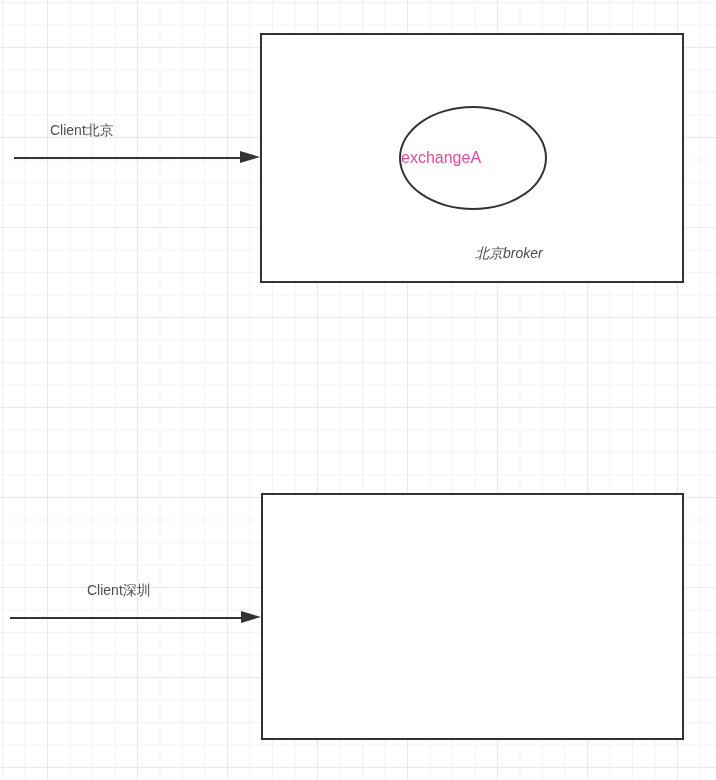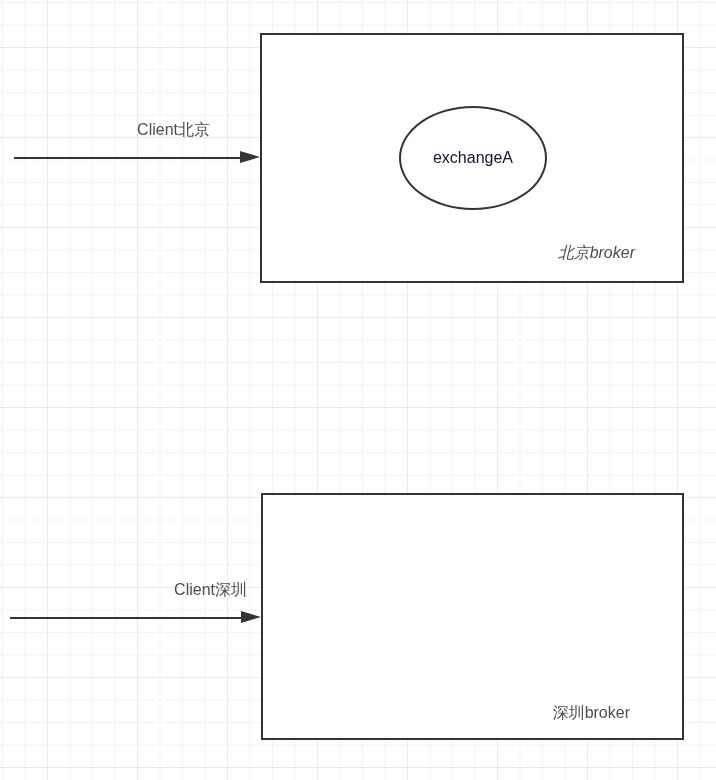--- a/index.html
+++ b/index.html
@@ -36,32 +36,32 @@
   #broker-box-2 { left: 261px; top: 493px; width: 423px; height: 247px; }
 
   .ellipse {
     position: absolute;
     box-sizing: border-box;
     border: 2px solid #333333;
     border-radius: 50%;
     background: #ffffff;
     display: flex;
     align-items: center;
-    justify-content: center;
+    justify-content: flex-start;
     font-size: 16px;
-    color: #0f172a;
+    color: #ec4899;
   }
   #exchange-1 { left: 399px; top: 106px; width: 148px; height: 104px; }
   #exchange-2 { left: 395px; top: 566px; width: 148px; height: 104px; }
 
   .text-label {
     position: absolute;
     width: 160px;
-    text-align: right;
-    font-size: 16px;
+    text-align: left;
+    font-size: 14px;
     line-height: 20px;
     color: #4d4d4d;
     white-space: nowrap;
   }
   #client-label-1 { left: 50px;  top: 120px; }
   #client-label-2 { left: 47px;  top: 580px; padding-left: 40px; }
   #broker-label-1 { left: 475px; top: 243px; font-style: italic; }
   #broker-label-2 { left: 470px; top: 703px; }
 
   .arrow-line {
@@ -106,15 +106,14 @@
   <div class="text-label" id="client-label-2">Client深圳</div>
 
   <div>
     <div class="arrow-line" id="arrow-line-2"></div>
     <div class="arrow-head" id="arrow-head-2"></div>
   </div>
 
   <div class="box" id="broker-box-2"></div>
 
 
-  <div class="text-label" id="broker-label-2">深圳broker</div>
 
 </div>
 
 </body></html>

